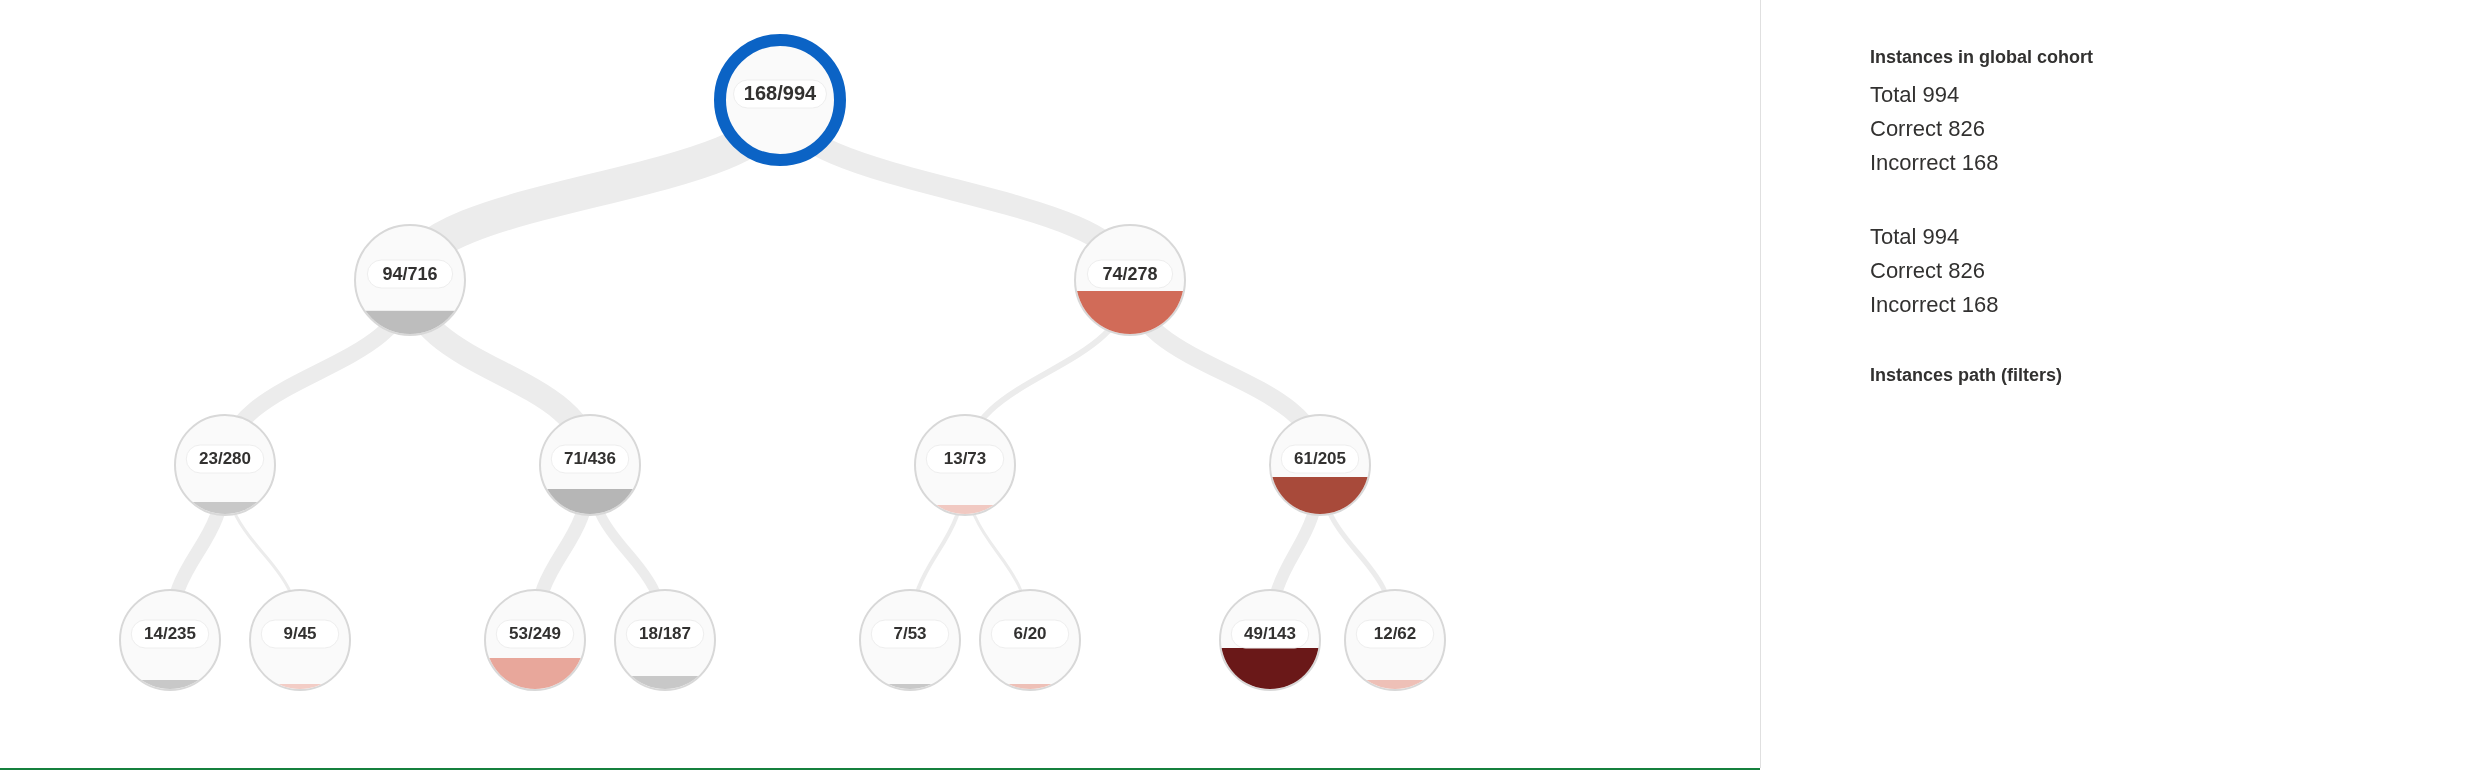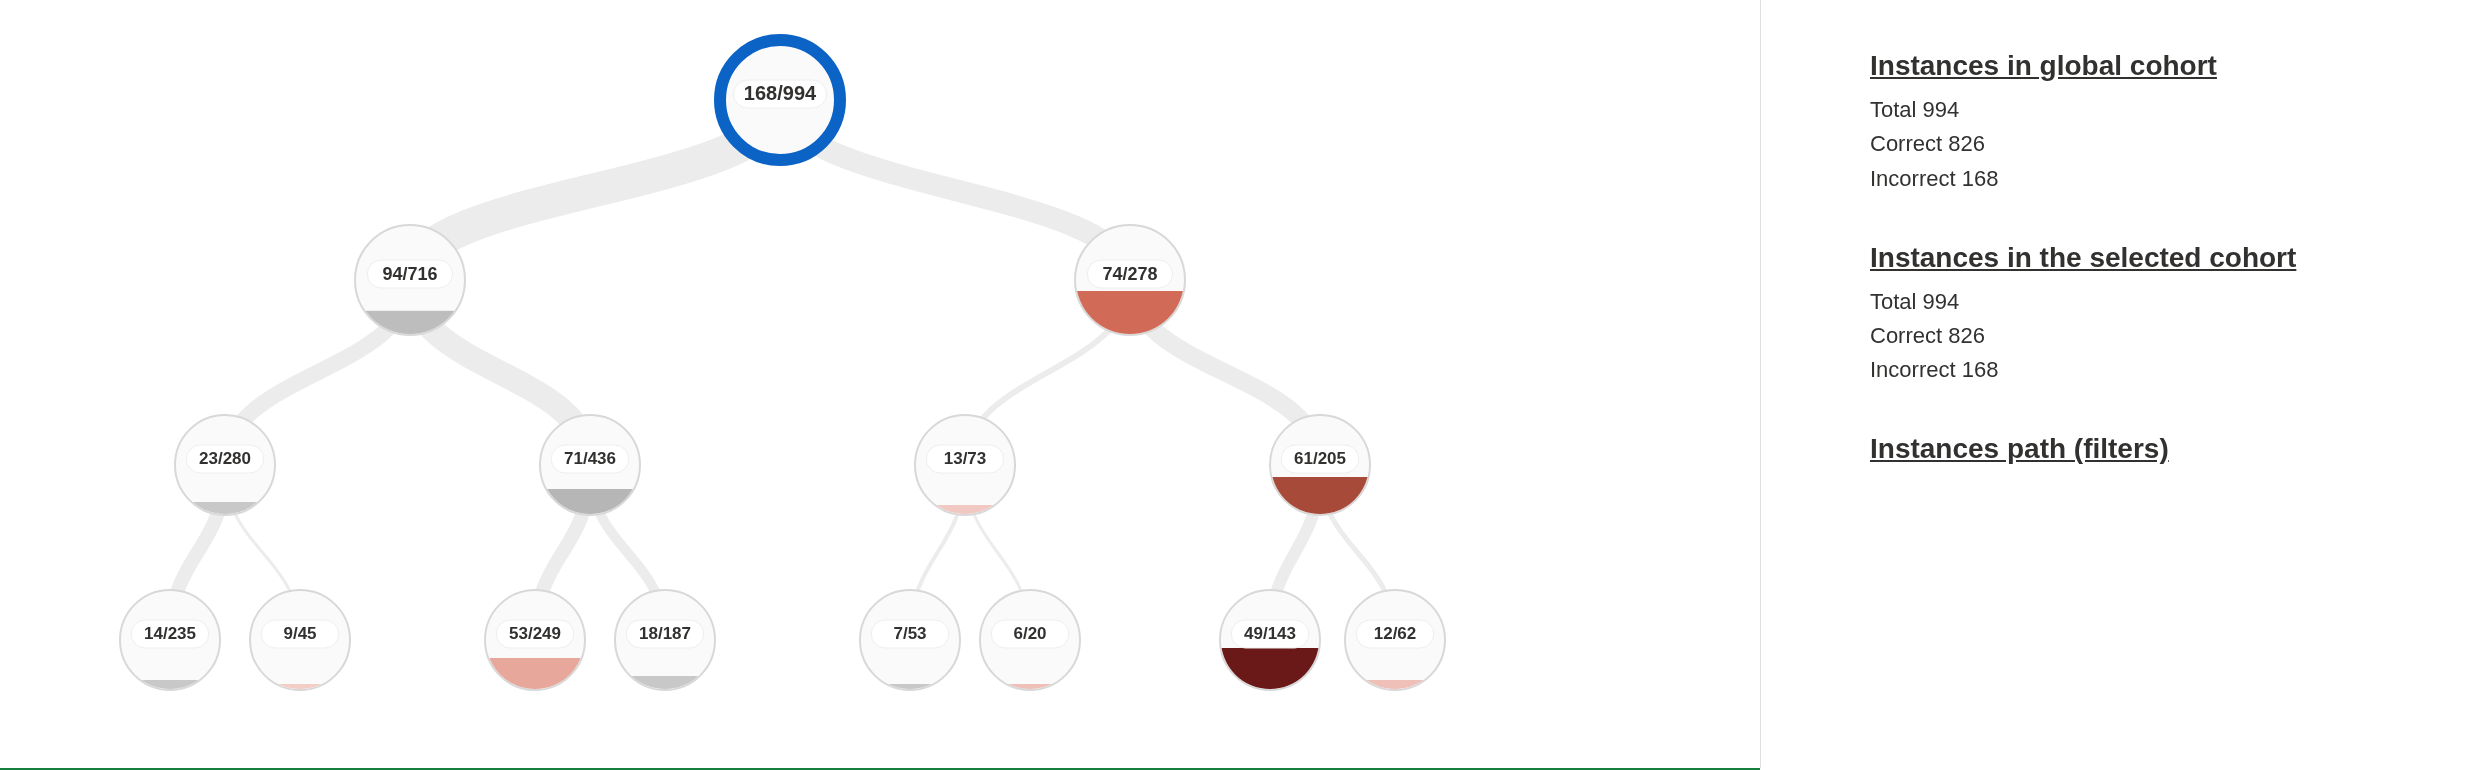--- a/index.html
+++ b/index.html
@@ -35,24 +35,23 @@
   }
   .info-panel {
     position: absolute;
     left: 1870px;
     top: 44px;
     width: 560px;
     font-size: 22px;
     line-height: 1.55;
   }
   .info-panel h3 {
-    font-size: 28px;
+    font-size: 18px;
     font-weight: 600;
     margin: 0 0 6px 0;
-    text-decoration: underline;
   }
   .info-block { margin-bottom: 40px; }
   .info-line span { }
 
   
   .edge {
     stroke: #ececec;
     fill: none;
     stroke-linecap: round;
   }
@@ -242,21 +241,20 @@
         <span>Correct</span>
         <span>826</span>
       </div>
       <div class="info-line">
         <span>Incorrect</span>
         <span>168</span>
       </div>
     </div>
 
     <div class="info-block">
-      <h3>Instances in the selected cohort</h3>
       <div class="info-line">
         <span>Total</span>
         <span>994</span>
       </div>
       <div class="info-line">
         <span>Correct</span>
         <span>826</span>
       </div>
       <div class="info-line">
         <span>Incorrect</span>

